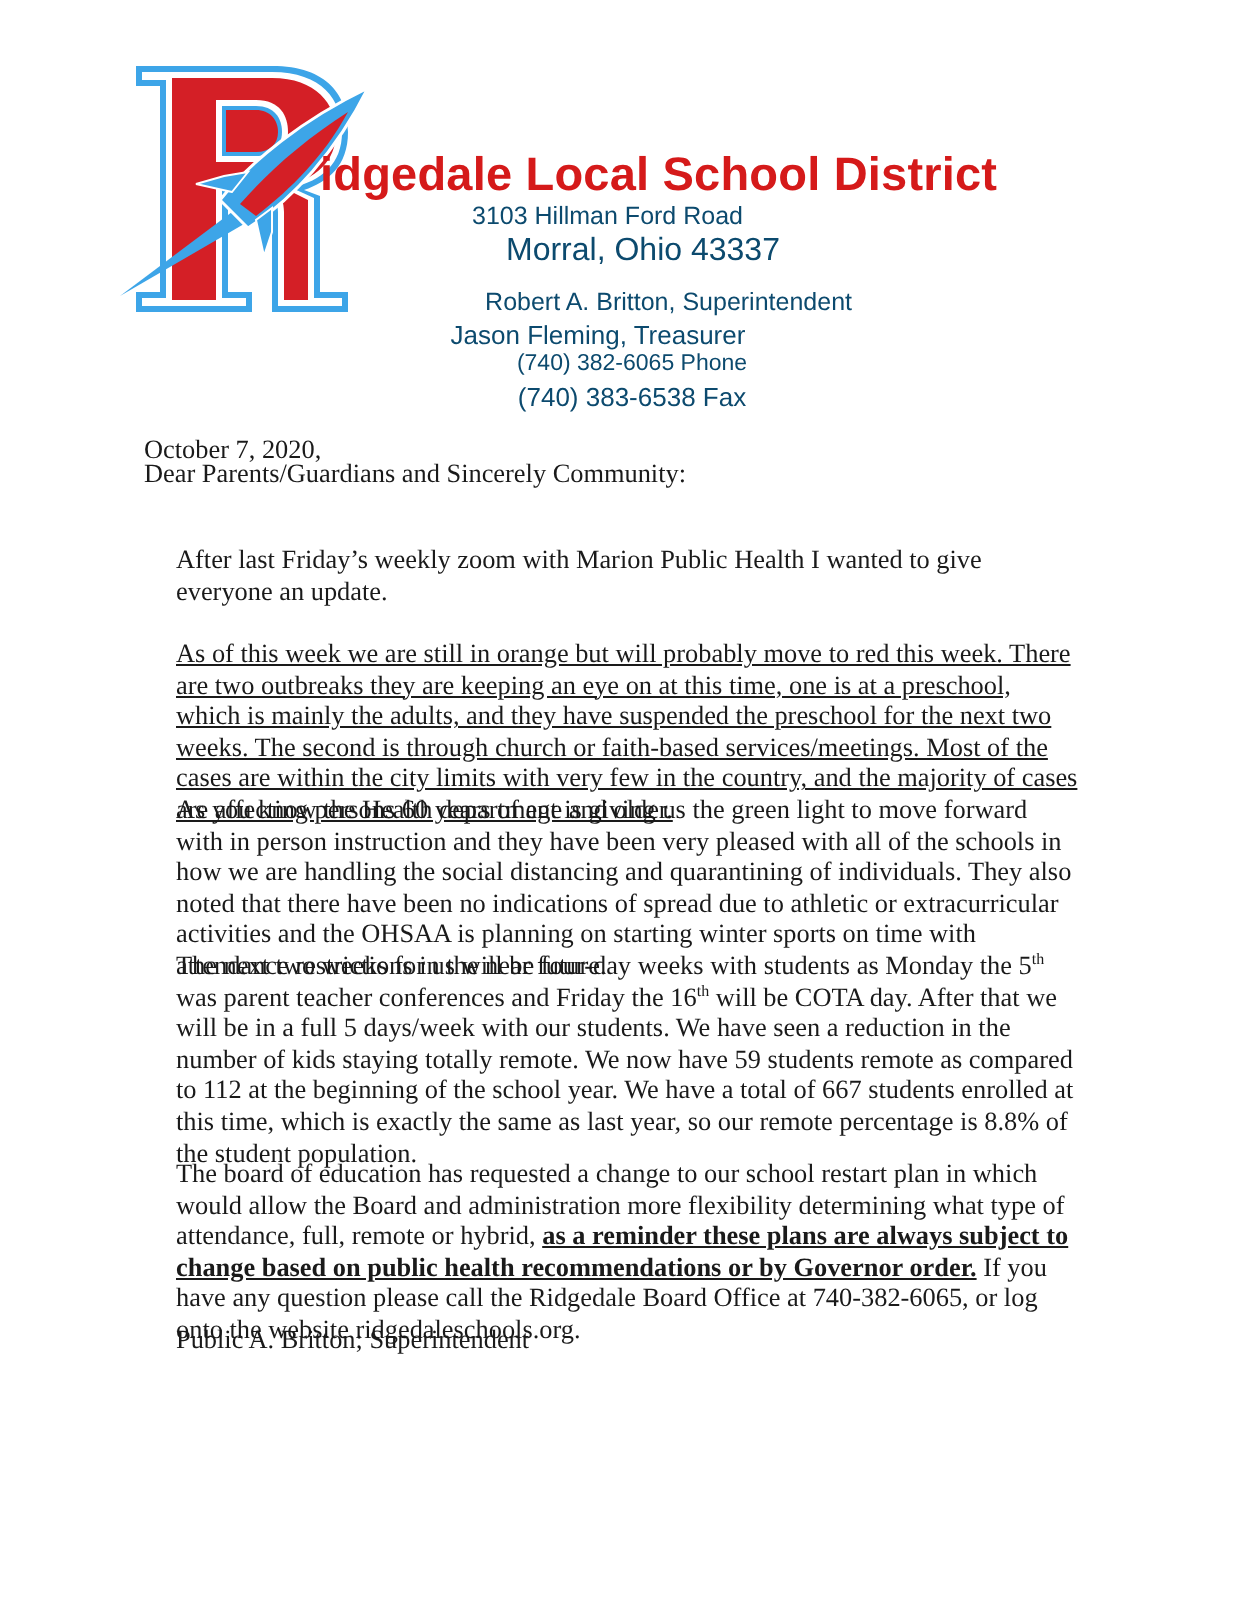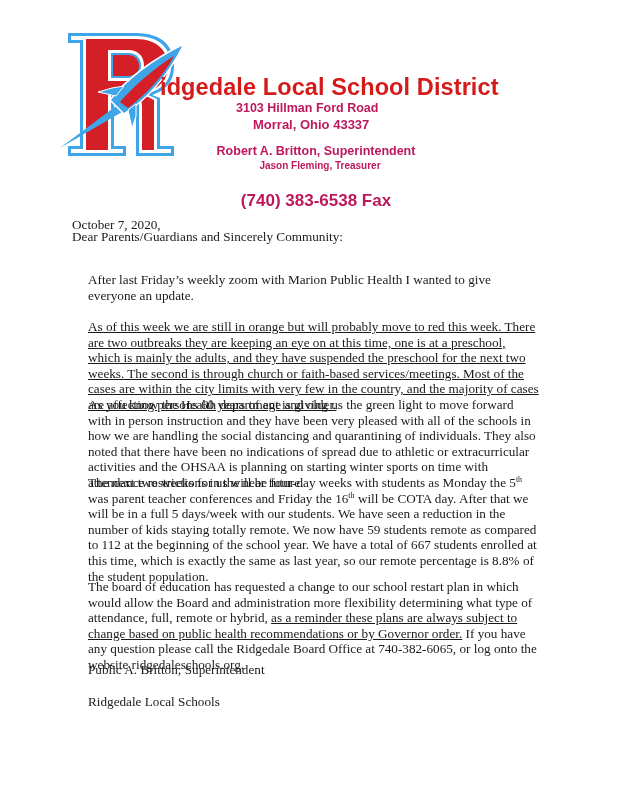--- a/index.html
+++ b/index.html
@@ -7,47 +7,47 @@
   .page { position: absolute; left: 0; top: 0; width: 618px; height: 800px; background: #fff; }
 
   
   .logo { position: absolute; left: 56px; top: 28px; width: 135px; height: 132px; }
   .header-title {
     position: absolute; left: 160px; top: 74px;
     font-family: "Liberation Sans", sans-serif; font-weight: bold;
     font-size: 23.5px; color: #d51a1a; letter-spacing: 0.1px; white-space: nowrap;
   }
   .hdr-line {
-    position: absolute; font-family: "Liberation Sans", sans-serif; font-weight: bold;
-    color: #be185d; white-space: nowrap; text-align: center;
+    position: absolute; font-family: "Liberation Sans", sans-serif; font-weight: normal;
+    color: #0c4a6e; white-space: nowrap; text-align: center;
   }
   .addr1 { left: 236px; top: 101px; font-size: 12.5px; }
-  .addr2 { left: 253px; top: 117px; font-size: 13px; }
-  .officer1 { left: 206px; top: 144px; width: 220px; font-size: 12.5px; }
-  .officer2 { left: 210px; top: 160px; width: 220px; font-size: 10px; }
+  .addr2 { left: 253px; top: 117px; font-size: 16px; }
+  .officer1 { left: 206px; top: 144px; width: 220px; font-size: 12.5px; text-align: right; }
+  .officer2 { left: 189px; top: 160px; width: 220px; font-size: 13px; }
   .phone { left: 206px; top: 176px; width: 220px; font-size: 11.5px; }
-  .fax { left: 206px; top: 191px; width: 220px; font-size: 17px; }
+  .fax { left: 206px; top: 191px; width: 220px; font-size: 13px; }
 
   
   .body-text {
     position: absolute; left: 72px; width: 484px;
     font-family: "Liberation Serif", serif; font-size: 13.2px; line-height: 15.6px;
     color: #1a1a1a;
   }
   .body-text p { margin: 16px; }
   .date { top: 217px; }
   .salutation { top: 229px; }
   .p1 { top: 256px; }
   .p2 { top: 303px; text-decoration: underline; }
   .p3 { top: 381px; }
   .p4 { top: 459px; }
   .p5 { top: 563px; }
   .closing { top: 646px; }
   sup { font-size: 8px; line-height: 0; vertical-align: 5px; }
-  .emph { font-weight: normal; text-decoration: underline; }
+  .emph { font-weight: bold; text-decoration: underline; }
 </style>
 </head>
 <body>
 
 <div class="page">
 
   <svg class="logo" viewBox="0 0 135 132" xmlns="http://www.w3.org/2000/svg">
 
     <path d="M12 5 H80 C108 5 118 20 118 38 C118 55 108 63 96 67 L104 70 V118 H118 V128 H80 V78 C80 72 76 70 70 70 H58 V118 H70 V128 H12 V118 H24 V15 H12 Z" fill="#3da5e8"></path>
 
@@ -66,20 +66,21 @@
 
     <path d="M60 68 L42 64 L56 60 L68 58 Z" fill="#3da5e8" stroke="#ffffff" stroke-width="1"></path>
     <path d="M72 82 L76 100 L80 88 L80 76 Z" fill="#3da5e8" stroke="#ffffff" stroke-width="1"></path>
   </svg>
 
   <div class="header-title">idgedale Local School District</div>
   <div class="hdr-line addr1">3103 Hillman Ford Road</div>
   <div class="hdr-line addr2">Morral, Ohio 43337</div>
   <div class="hdr-line officer1">Robert A. Britton, Superintendent</div>
   <div class="hdr-line officer2">Jason Fleming, Treasurer</div>
+  <div class="hdr-line phone">(740) 382-6065 Phone</div>
   <div class="hdr-line fax">(740) 383-6538 Fax</div>
 
   <div class="body-text date">October 7, 2020,</div>
   <div class="body-text salutation">Dear Parents/Guardians and Sincerely Community:</div>
 
   <div class="body-text p1">
     <p>After last Friday’s weekly zoom with Marion Public Health I wanted to give everyone an update.</p>
   </div>
 
   <div class="body-text p2">
@@ -93,15 +94,14 @@
   <div class="body-text p4">
     <p><span>The next two weeks for us will be four-day weeks with students as Monday the 5</span><sup>th</sup><span> was parent teacher conferences and Friday the 16</span><sup>th</sup><span> will be COTA day. After that we will be in a full 5 days/week with our students. We have seen a reduction in the number of kids staying totally remote. We now have 59 students remote as compared to 112 at the beginning of the school year. We have a total of 667 students enrolled at this time, which is exactly the same as last year, so our remote percentage is 8.8% of the student population.</span></p>
   </div>
 
   <div class="body-text p5">
     <p><span>The board of education has requested a change to our school restart plan in which would allow the Board and administration more flexibility determining what type of attendance, full, remote or hybrid, </span><span class="emph">as a reminder these plans are always subject to change based on public health recommendations or by Governor order.</span><span> If you have any question please call the Ridgedale Board Office at 740-382-6065, or log onto the website ridgedaleschools.org.</span></p>
   </div>
 
   <div class="body-text closing">
     <p>Public A. Britton; Superintendent</p>
-    <p>Ridgedale Local Schools</p>
   </div>
 </div>
 
 </body></html>

